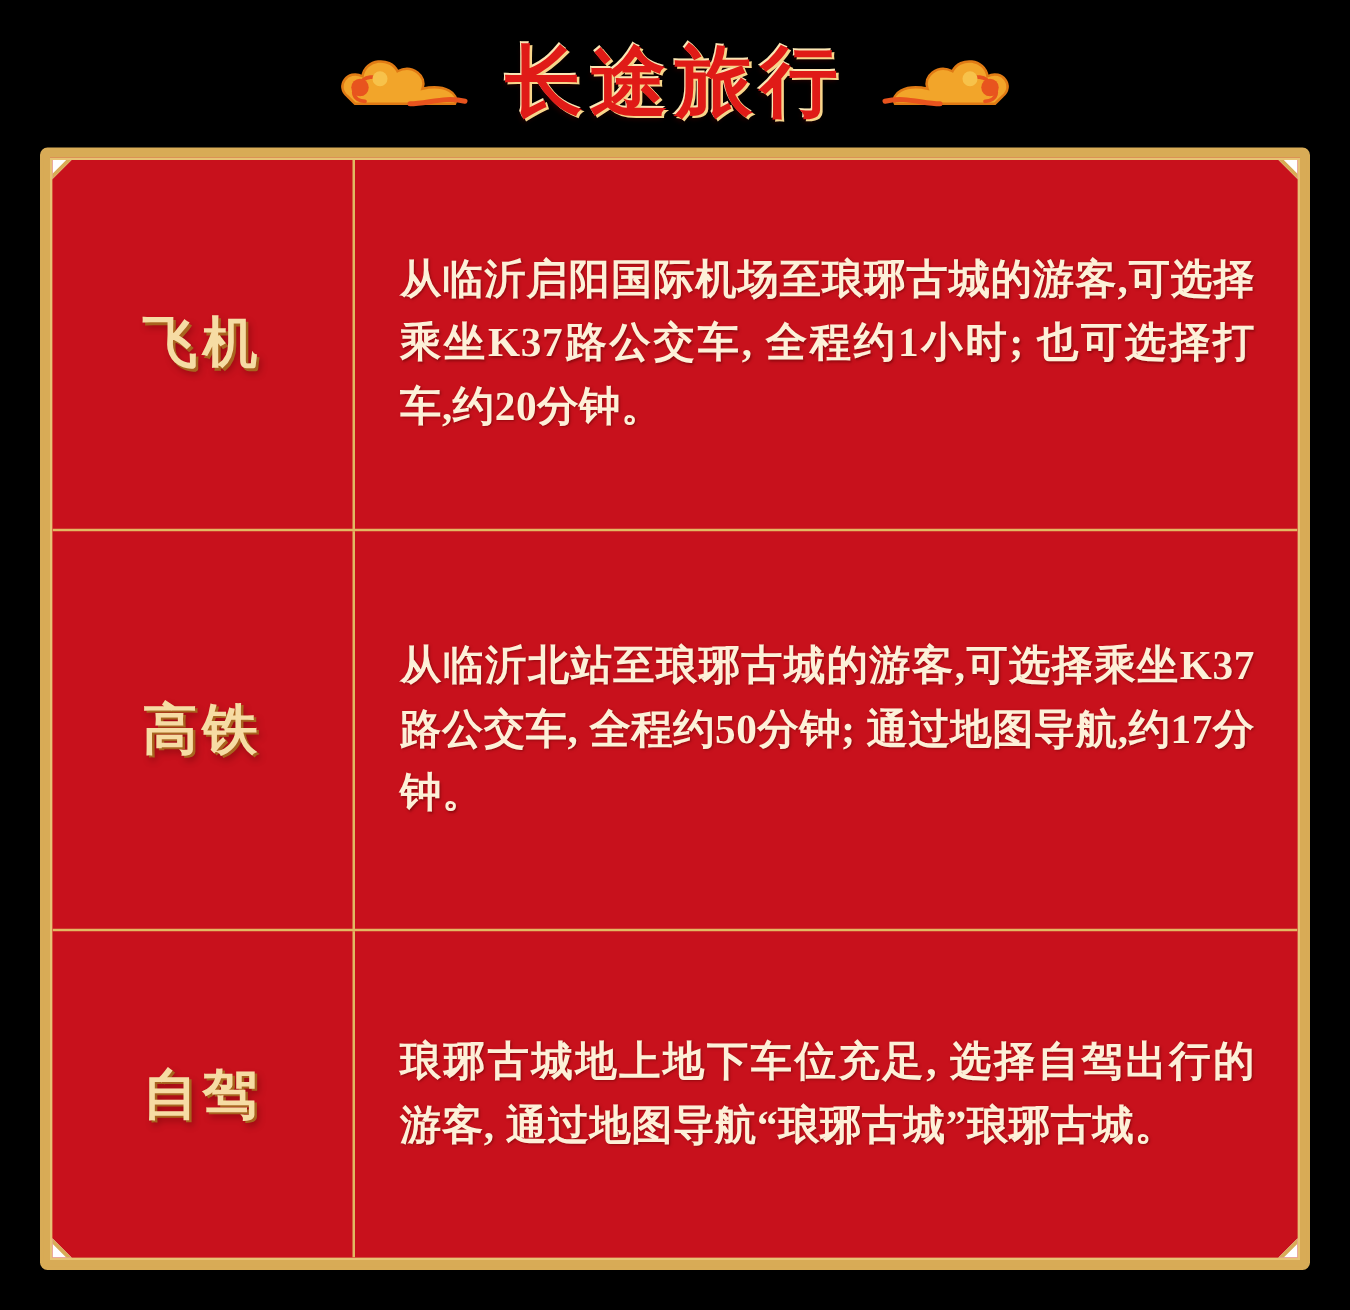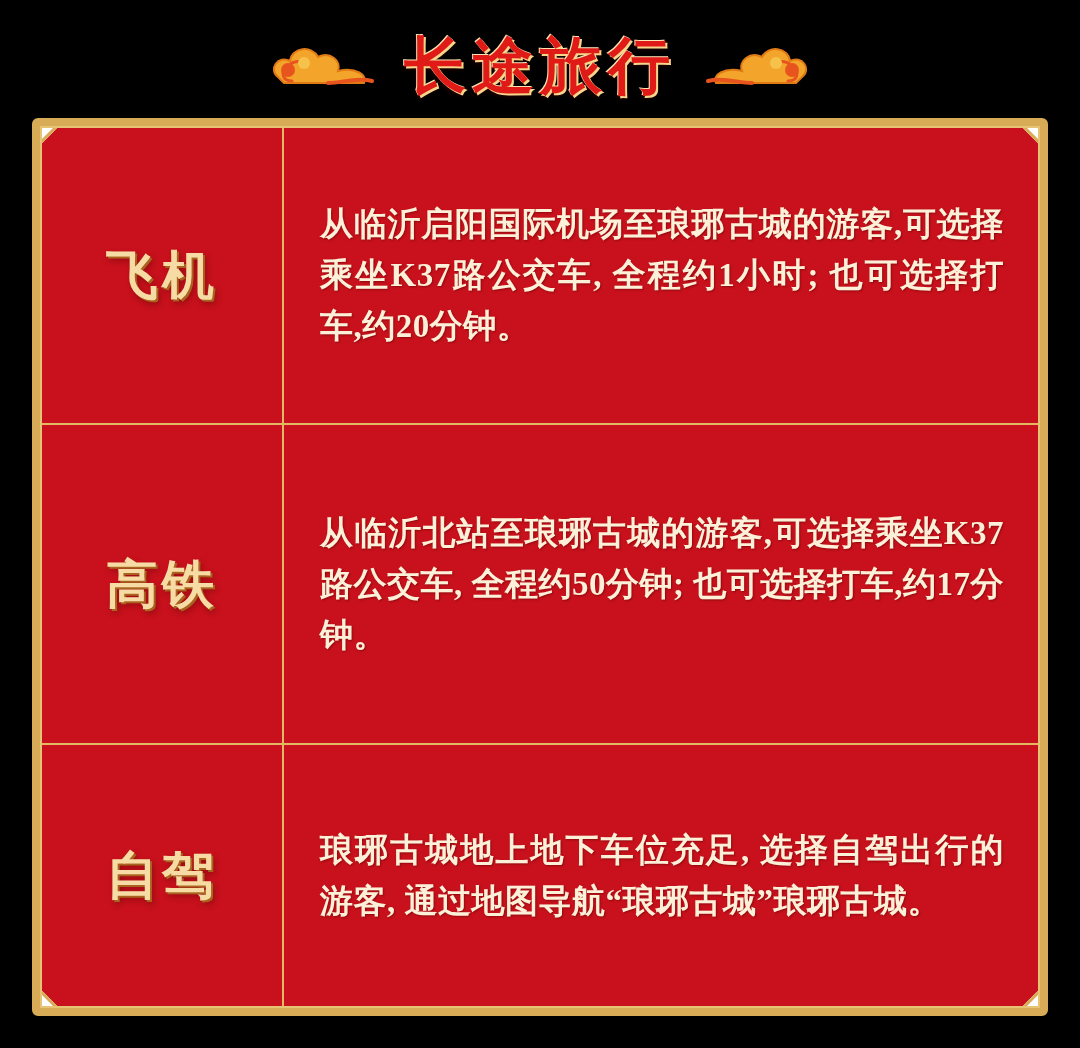--- a/index.html
+++ b/index.html
@@ -108,21 +108,21 @@
   table.trip tr:last-child td { border-bottom: none; margin-left: 36px; }
 
   td.mode {
     width: 228px;
     text-align: center;
     border-right: 2px solid #e2b962;
     padding: 0 6px;
   }
   .mode-label {
     font-family: Liberation Sans, sans-serif;
-    font-size: 52px;
+    font-size: 44px;
     font-weight: bold;
     letter-spacing: 4px;
     color: #f6dca4;
     text-shadow:
       2px 2px 0 #a8641f,
       3px 4px 6px rgba(80,0,0,0.45);
     line-height: 1.1;
     white-space: nowrap;
   }
 
@@ -194,21 +194,21 @@
             </td>
             <td class="desc">
               <div class="desc-text">从临沂启阳国际机场至琅琊古城的游客,可选择乘坐K37路公交车, 全程约1小时; 也可选择打车,约20分钟。</div>
             </td>
           </tr>
           <tr class="r1">
             <td class="mode">
               <div class="mode-label">高铁</div>
             </td>
             <td class="desc">
-              <div class="desc-text">从临沂北站至琅琊古城的游客,可选择乘坐K37路公交车, 全程约50分钟; 也可选择打车,约17分钟。</div>
+              <div class="desc-text">从临沂北站至琅琊古城的游客,可选择乘坐K37路公交车, 全程约50分钟; 通过地图导航,约17分钟。</div>
             </td>
           </tr>
           <tr class="r3">
             <td class="mode">
               <div class="mode-label">自驾</div>
             </td>
             <td class="desc">
               <div class="desc-text">琅琊古城地上地下车位充足, 选择自驾出行的游客, 通过地图导航“琅琊古城”琅琊古城。</div>
             </td>
           </tr>

